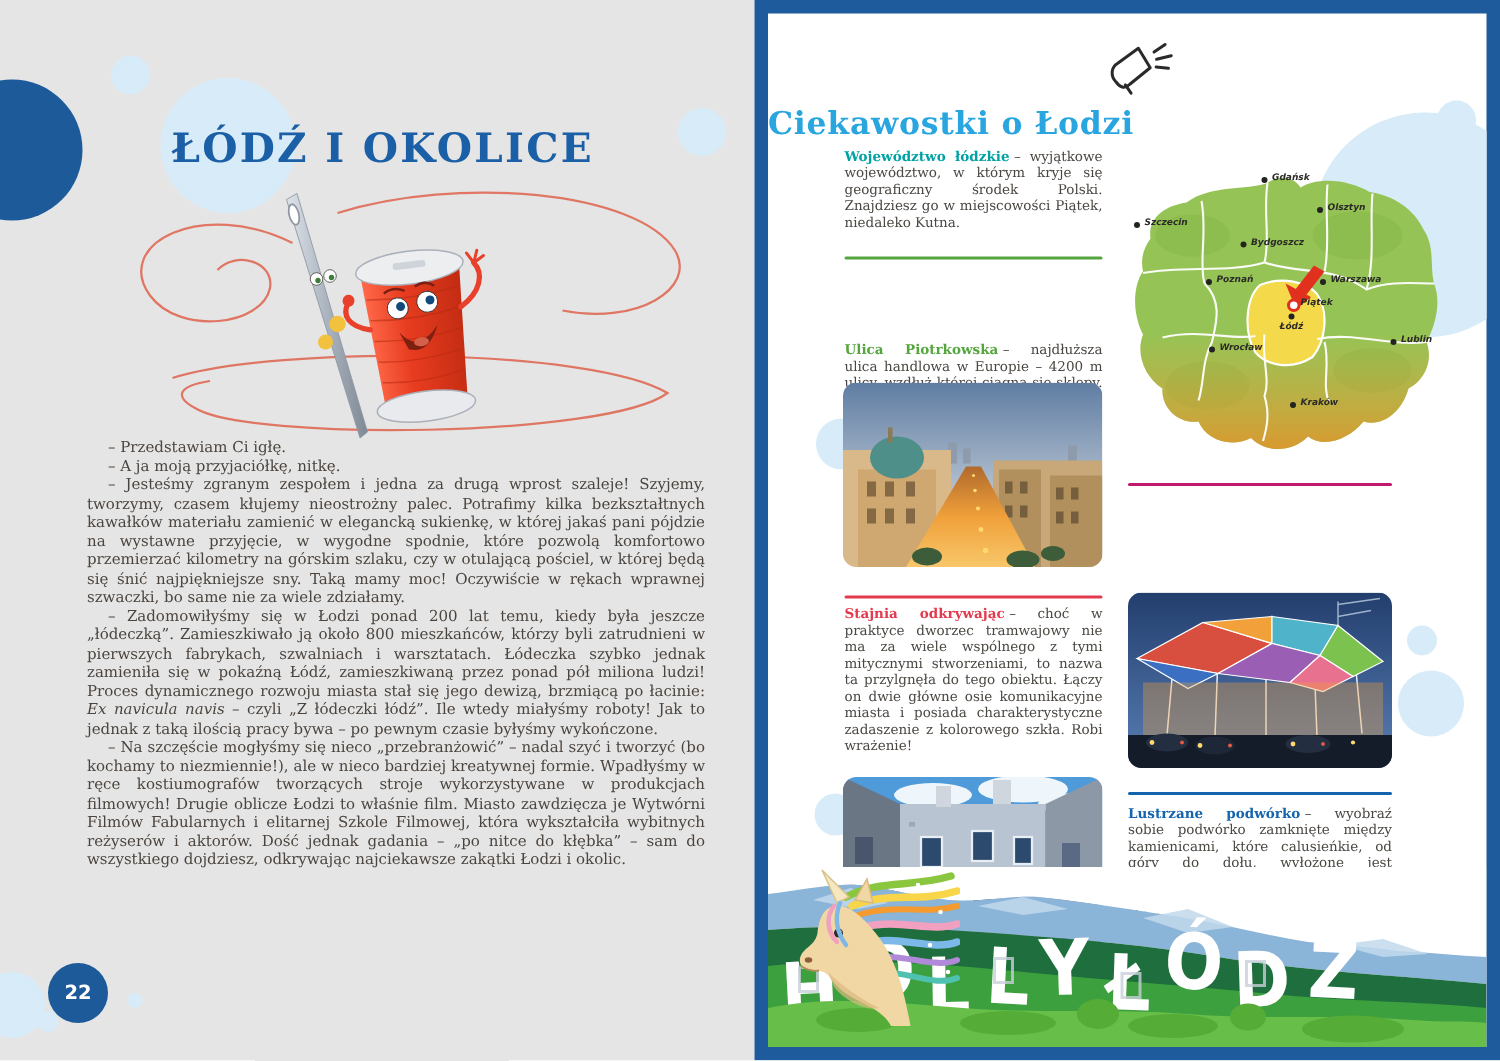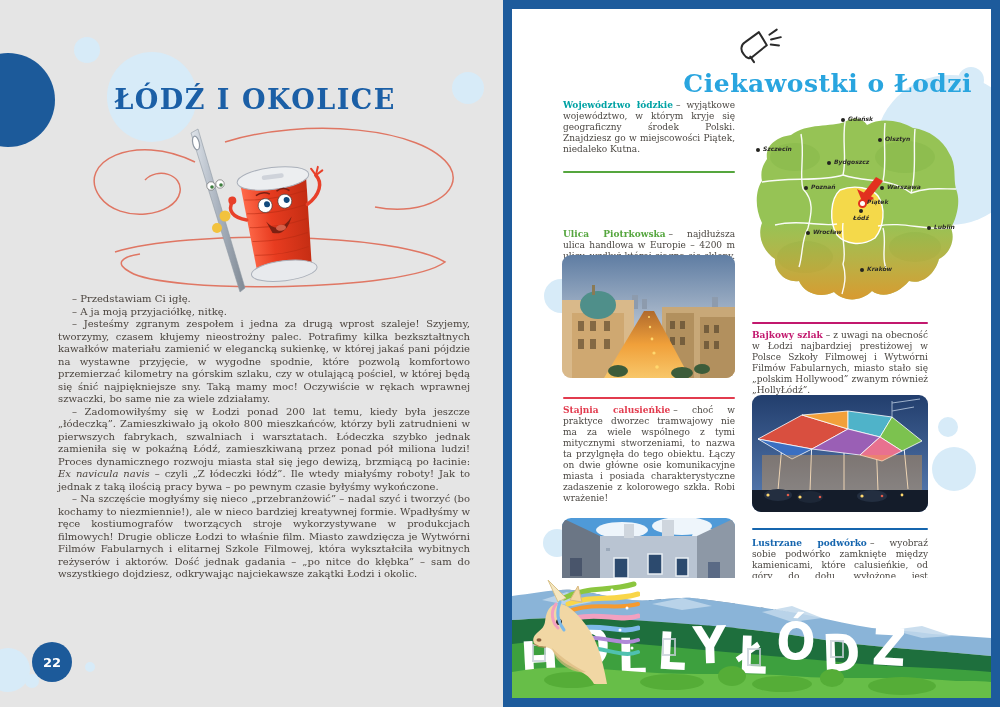--- a/index.html
+++ b/index.html
@@ -18,22 +18,22 @@
   .body-text{position:absolute;left:58px;top:293px;width:412px;
     font-size:10px;line-height:12.5px;color:#4b443e;text-align:justify;}
   .body-text p{margin:0;text-indent:14px;}
   .page-badge{position:absolute;left:32px;top:642px;width:40px;height:40px;border-radius:50%;
     background:#1c5a9a;color:#fff;display:flex;align-items:center;justify-content:center;
     font-size:13px;font-weight:bold;font-family:"DejaVu Sans",sans-serif;}
 
   
   .page-right{position:absolute;left:503px;top:0;width:497px;height:707px;background:#1d5b9c;}
   .rp-inner{position:absolute;left:9px;top:9px;right:9px;bottom:9px;background:#fff;overflow:hidden;}
-  .rp-title{position:absolute;left:0;top:60px;width:460px;margin:0;text-align:right;
-    font-size:25px;font-weight:bold;letter-spacing:0.5px;}
+  .rp-title{position:absolute;left:0;top:60px;width:460px;margin:0;text-align:left;
+    font-size:21px;font-weight:bold;letter-spacing:0.5px;}
   .megaphone{position:absolute;left:225px;top:18px;}
   .sec{position:absolute;font-size:9px;line-height:11px;color:#4b4742;text-align:justify;}
   .lead{font-weight:bold;margin-right:3px;}
   .divider{position:absolute;height:2px;border-radius:1px;}
   .photo{position:absolute;border-radius:9px;overflow:hidden;}
   .map-wrap{position:absolute;left:233px;top:88px;width:230px;height:220px;}
   .map-city{position:absolute;width:0;height:0;}
   .map-city .dot{position:absolute;left:-2px;top:-2px;width:4px;height:4px;border-radius:50%;background:#23231f;}
   .map-city.hl .dot{left:-4px;top:-4px;width:5px;height:5px;background:#fff;border:2px solid #e2301f;}
   .map-city .lbl{position:absolute;left:5px;top:-5px;white-space:nowrap;
@@ -233,21 +233,21 @@
           <g fill="#3c5c3a">
               <ellipse cx="56" cy="116" rx="10" ry="6"></ellipse>
               <ellipse cx="120" cy="118" rx="11" ry="6"></ellipse>
               <ellipse cx="140" cy="114" rx="8" ry="5"></ellipse>
             </g>
         </svg>
       </div>
 
       <div class="divider" style="left: 51px; top: 388px; width: 172px; background: rgb(226, 59, 78);"></div>
       <div class="sec" style="left:51px;top:396px;width:172px;">
-        <span class="lead" style="color: rgb(226, 59, 78);">Stajnia calusieńkie</span><span class="sec-text">– choć w praktyce dworzec tramwajowy nie ma za wiele wspólnego z tymi mitycznymi stworzeniami, to nazwa ta przylgnęła do tego obiektu. Łączy on dwie główne osie komunikacyjne miasta i posiada charakterystyczne zadaszenie z kolorowego szkła. Robi wrażenie!</span>
+        <span class="lead" style="color: rgb(226, 59, 78);">Stajnia odkrywając</span><span class="sec-text">– choć w praktyce dworzec tramwajowy nie ma za wiele wspólnego z tymi mitycznymi stworzeniami, to nazwa ta przylgnęła do tego obiektu. Łączy on dwie główne osie komunikacyjne miasta i posiada charakterystyczne zadaszenie z kolorowego szkła. Robi wrażenie!</span>
       </div>
 
       <div class="photo" style="left:50px;top:509px;width:173px;height:140px;">
         <svg width="173" height="140" viewBox="0 0 173 140">
           <rect width="173" height="140" fill="#4f9ad8"></rect>
           <g fill="#ffffff" opacity="0.9">
               <ellipse cx="60" cy="12" rx="26" ry="8"></ellipse>
               <ellipse cx="120" cy="8" rx="30" ry="9"></ellipse>
               <ellipse cx="150" cy="18" rx="20" ry="7"></ellipse>
             </g>
@@ -366,23 +366,20 @@
               <span class="lbl">Lublin</span>
             </div>
             <div class="map-city" style="left: 117px; top: 173px;">
               <span class="dot"></span>
               <span class="lbl">Kraków</span>
             </div>
           </div>
       </div>
 
       <div class="divider" style="left: 240px; top: 313px; width: 176px; background: rgb(194, 24, 110);"></div>
-      <div class="sec" style="left:240px;top:321px;width:176px;">
-        <span class="lead" style="color: rgb(194, 24, 110);">Bajkowy szlak</span><span class="sec-text">– z uwagi na obecność w Łodzi najbardziej prestiżowej w Polsce Szkoły Filmowej i Wytwórni Filmów Fabularnych, miasto stało się „polskim Hollywood” zwanym również „HollyŁódź”.</span>
-      </div>
 
       <div class="photo" style="left:240px;top:386px;width:176px;height:117px;">
         <svg width="176" height="117" viewBox="0 0 176 117">
           <defs>
             <linearGradient id="sky2" x1="0" y1="0" x2="0" y2="1">
               <stop offset="0" stop-color="#223e6d"></stop>
                 <stop offset="1" stop-color="#5a7fb5"></stop>
             </linearGradient>
           </defs>
           <rect width="176" height="117" fill="url(#sky2)"></rect>

